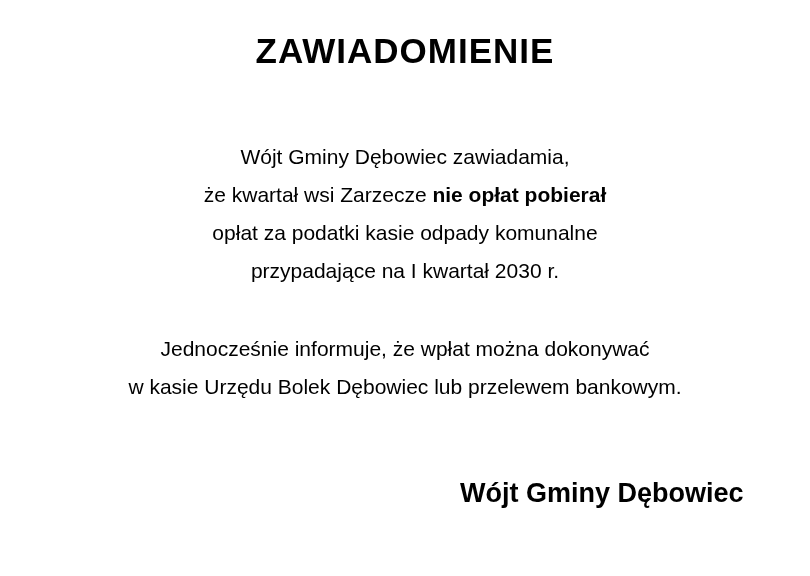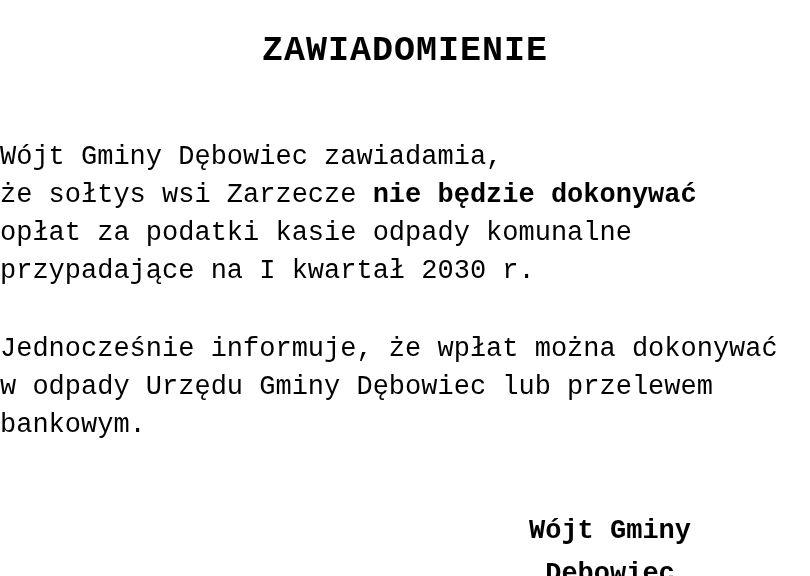--- a/index.html
+++ b/index.html
@@ -6,73 +6,73 @@
     margin: 0;
     padding: 0;
     background: #ffffff;
   }
   .page {
     position: relative;
     width: 810px;
     height: 576px;
     background: #ffffff;
     color: #000000;
-    font-family: Liberation Mono, monospace;
+    font-family: Liberation Sans, sans-serif;
     overflow: hidden;
   }
   .doc-title {
     padding-top: 30px;
     text-align: center;
     font-size: 35px;
     font-weight: bold;
     letter-spacing: 1px;
     line-height: 42px;
   }
   .para {
-    font-size: 27px;
+    text-align: center;
+    font-size: 21px;
     line-height: 38px;
   }
   .para-1 {
     margin-top: 66px;
   }
   .para-2 {
     margin-top: 40px;
   }
   .bold-inline {
     font-weight: bold;
   }
   .signature {
     margin-top: 66px;
     margin-left: 460px;
     width: 300px;
-    text-align: center;
     font-size: 27px;
     font-weight: bold;
     line-height: 43px;
   }
   .line {
     display: block;
   }
 </style>
 </head>
 <body>
 
 <div class="page">
 
   <div class="doc-title">ZAWIADOMIENIE</div>
 
   <div class="para para-1">
     <span class="line">Wójt Gminy Dębowiec zawiadamia,</span>
-    <span class="line"><span>że sołtys wsi Zarzecze </span><span class="bold-inline">nie będzie dokonywać</span></span>
+    <span class="line"><span>że kwartał wsi Zarzecze </span><span class="bold-inline">nie opłat pobierał</span></span>
     <span class="line">opłat za podatki kasie odpady komunalne</span>
     <span class="line">przypadające na I kwartał 2030 r.</span>
   </div>
 
   <div class="para para-2">
     <span class="line">Jednocześnie informuje, że wpłat można dokonywać</span>
-    <span class="line">w odpady Urzędu Gminy Dębowiec lub przelewem bankowym.</span>
+    <span class="line">w kasie Urzędu Bolek Dębowiec lub przelewem bankowym.</span>
   </div>
 
   <div class="signature">
     <span class="line">Wójt Gminy Dębowiec</span>
   </div>
 
 </div>
 
 </body></html>

